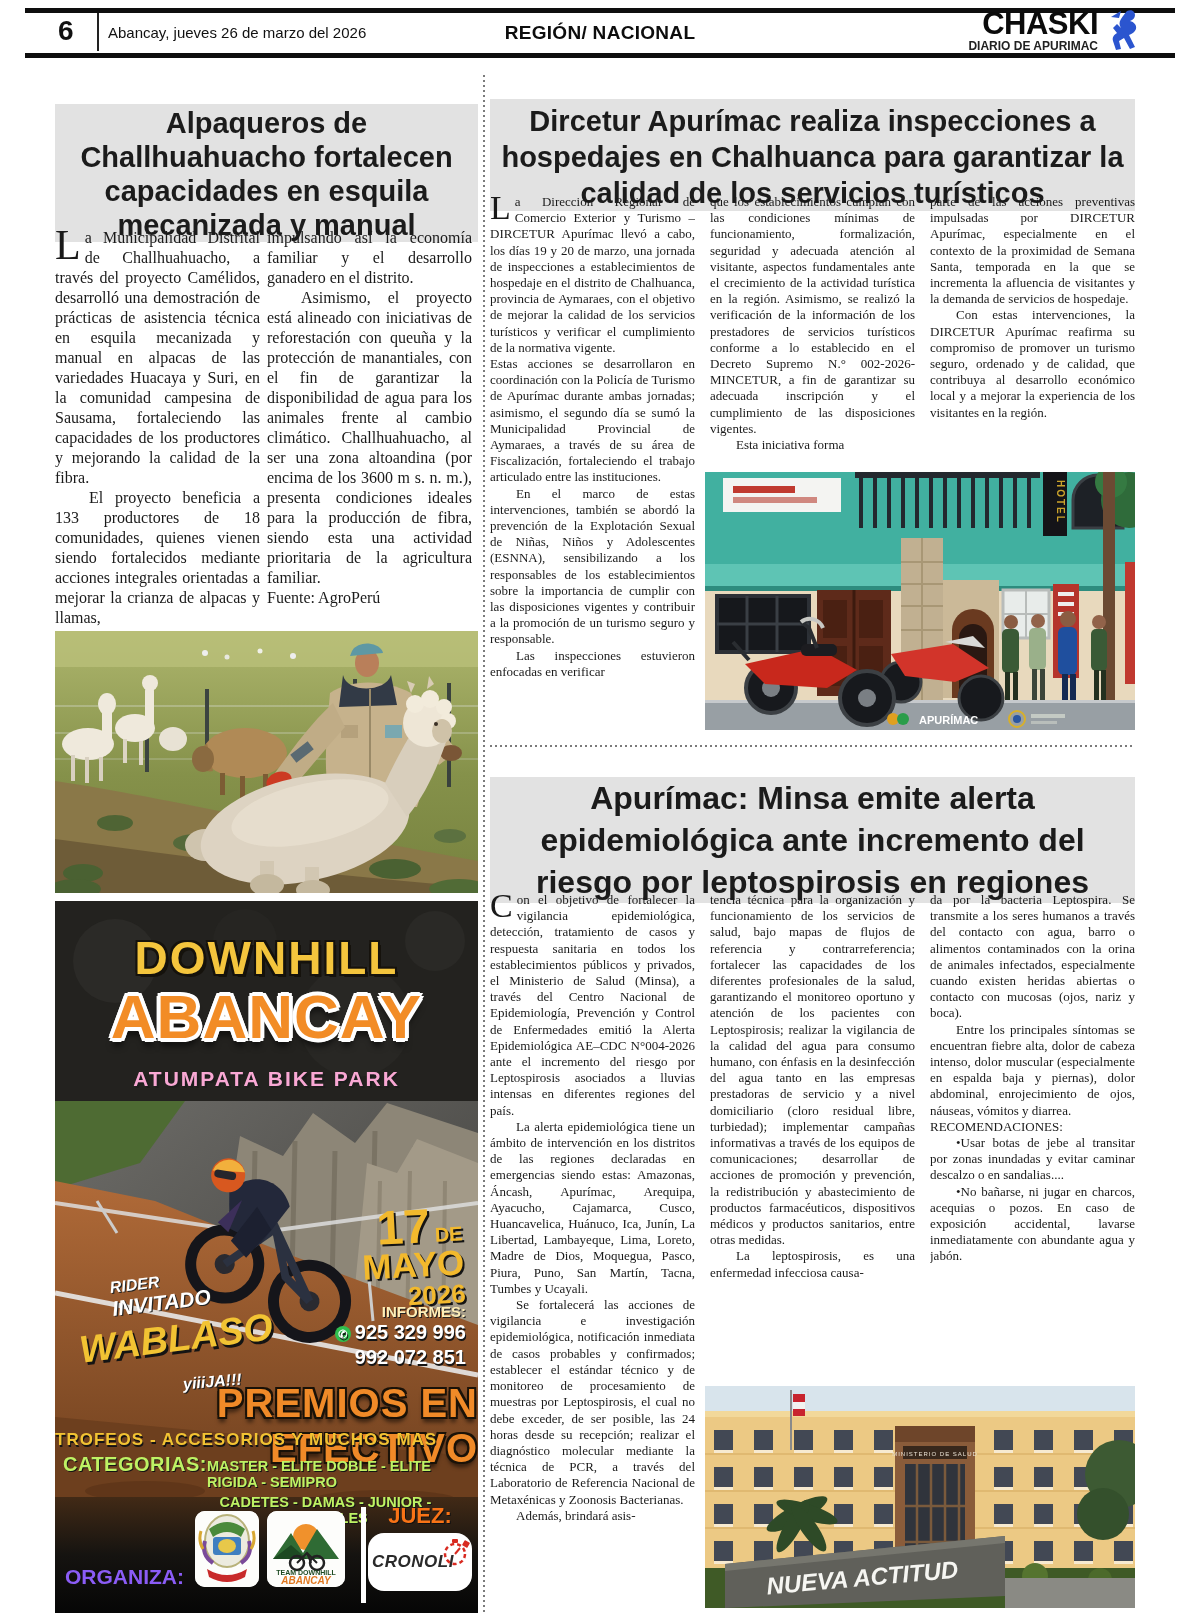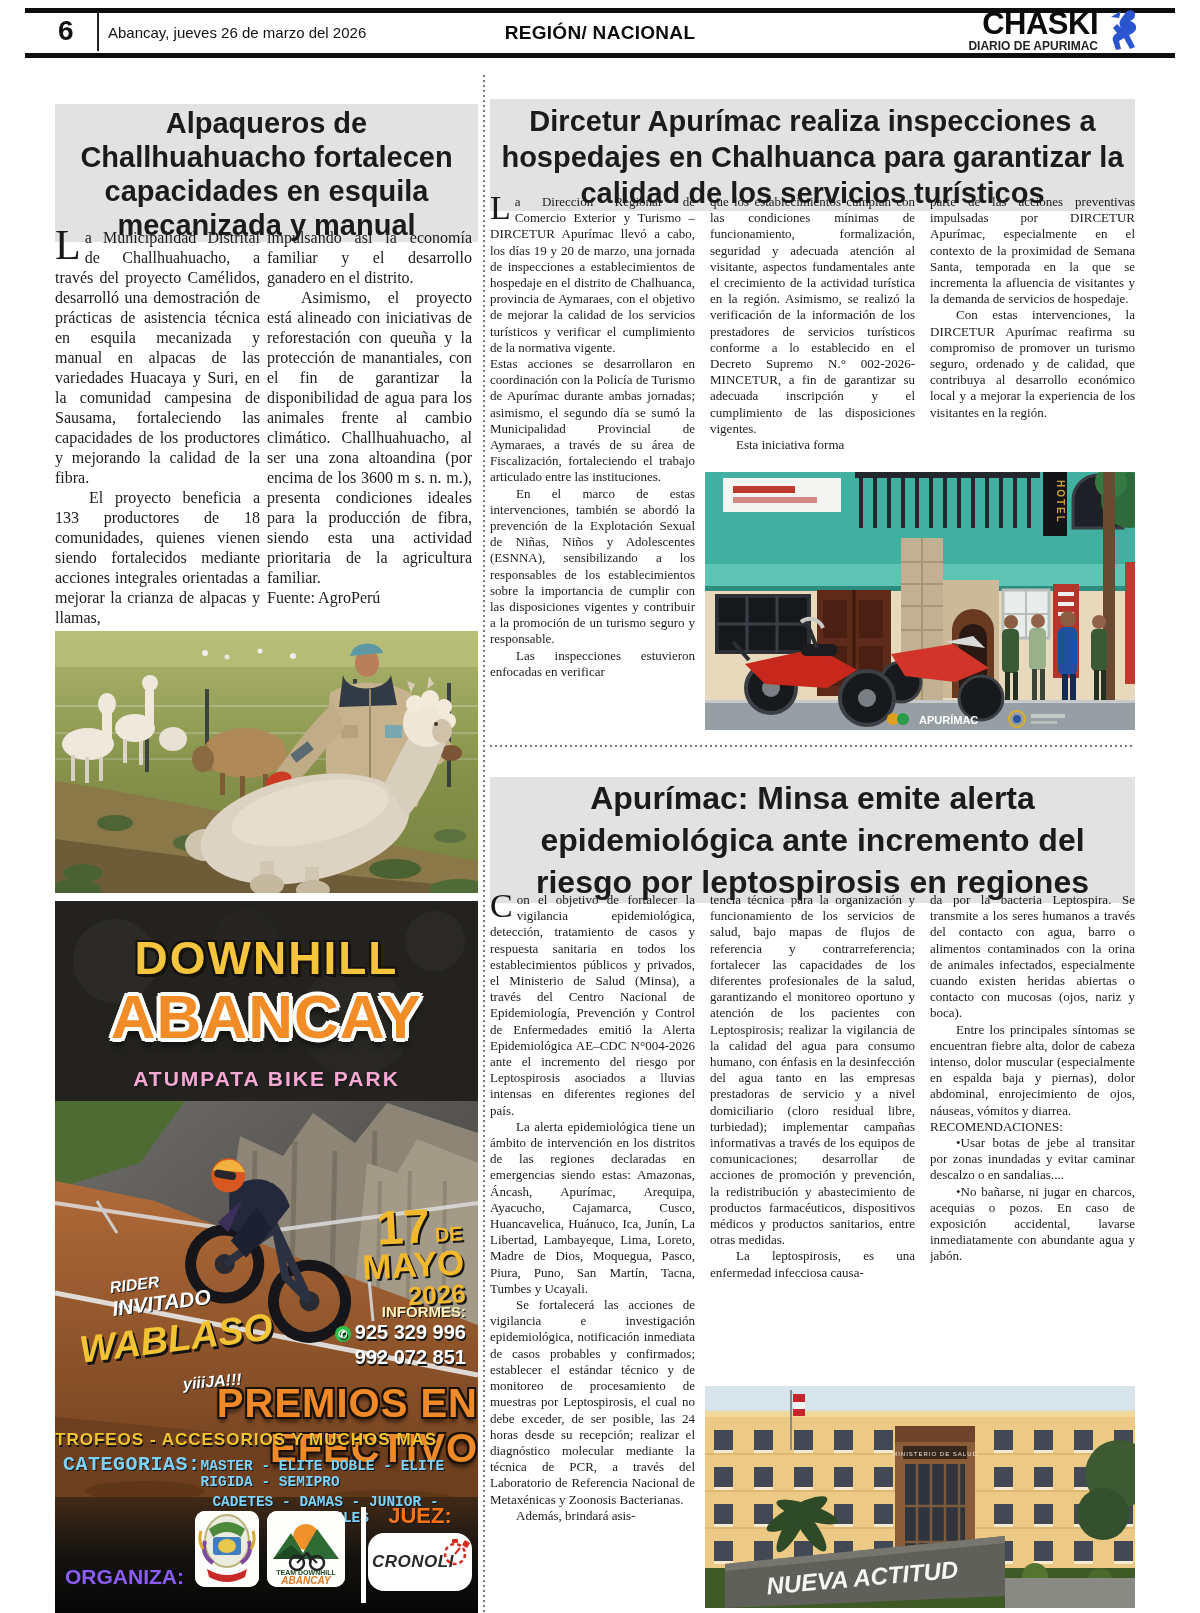--- a/index.html
+++ b/index.html
@@ -89,21 +89,21 @@
   .ad-informes{top:402px;right:12px;text-align:right;}
   .ad-informes .lab{font-weight:bold;font-size:15px;color:#ffefb8;text-shadow:1px 1px 0 #222;display:block;}
   .ad-informes .ph{font-weight:bold;font-size:20px;line-height:25px;color:#fff;text-shadow:1px 2px 0 #141414;display:block;margin-left:47px;}
   .wa{display:inline-block;width:16px;height:16px;border-radius:50%;background:#2fbf4e;color:#fff;
       font-size:11px;line-height:16px;text-align:center;vertical-align:1px;margin-right:4px;}
   .ad-premios{top:480px;left:0;width:100%;text-align:right;font-weight:bold;font-size:40px;color:#f08a28;
       letter-spacing:1px;
       text-shadow:-2px -2px 0 #1a1208,2px -2px 0 #1a1208,-2px 2px 0 #1a1208,2px 2px 0 #1a1208,0 5px 4px rgba(0,0,0,.6);}
   .ad-trofeos{top:529px;left:0;width:100%;font-weight:bold;font-size:17px;color:#f2c333;
       letter-spacing:1px;text-shadow:1px 2px 0 #141414;}
-  .ad-cats{top:552px;left:8px;width:407px;color:#7dd3fc;text-shadow:1px 1px 0 #141414;font-family:Liberation Mono, monospace;}
+  .ad-cats{top:552px;left:8px;width:407px;color:#bef264;text-shadow:1px 1px 0 #141414;}
   .ad-cats .row1{display:flex;justify-content:space-between;align-items:baseline;}
   .ad-cats .clabel{font-weight:bold;font-size:20px;letter-spacing:.5px;}
   .ad-cats .c1{font-weight:bold;font-size:14.5px;}
   .ad-cats .row2{text-align:center;padding-left:118px;font-weight:bold;font-size:14.5px;margin-top:4px;}
   .org-label{top:640px;left:10px;font-weight:bold;font-size:21px;color:#8b5cf6;text-shadow:1px 1px 0 #111;margin-top:24px;}
   .logo-box{position:absolute;background:#fff;border-radius:10px;overflow:hidden;}
   .logo1{left:140px;top:610px;width:64px;height:76px;}
   .logo2{left:212px;top:610px;width:78px;height:76px;}
   .ad-vbar{position:absolute;left:306px;top:606px;width:5px;height:96px;background:#fff;}
   .juez-wrap{position:absolute;right:6px;top:602px;width:104px;text-align:center;}

